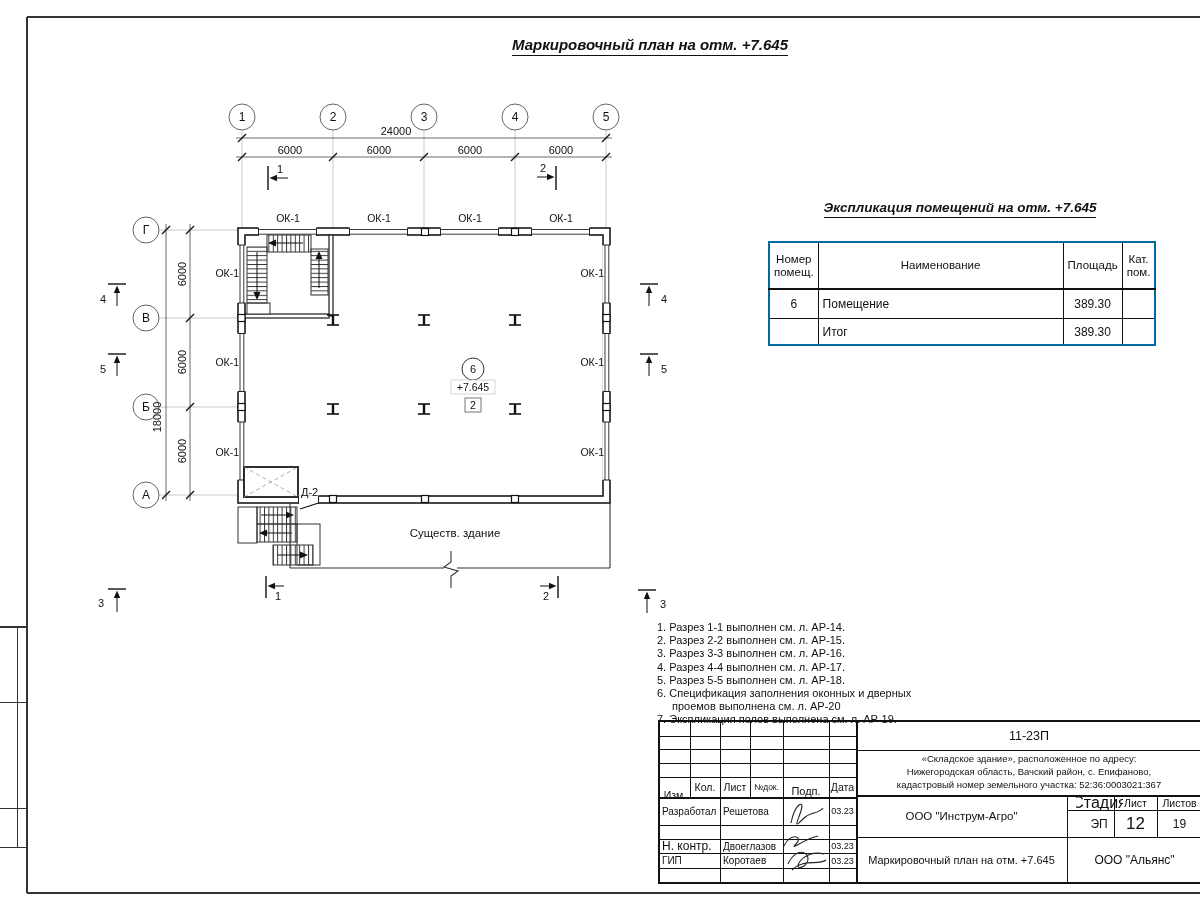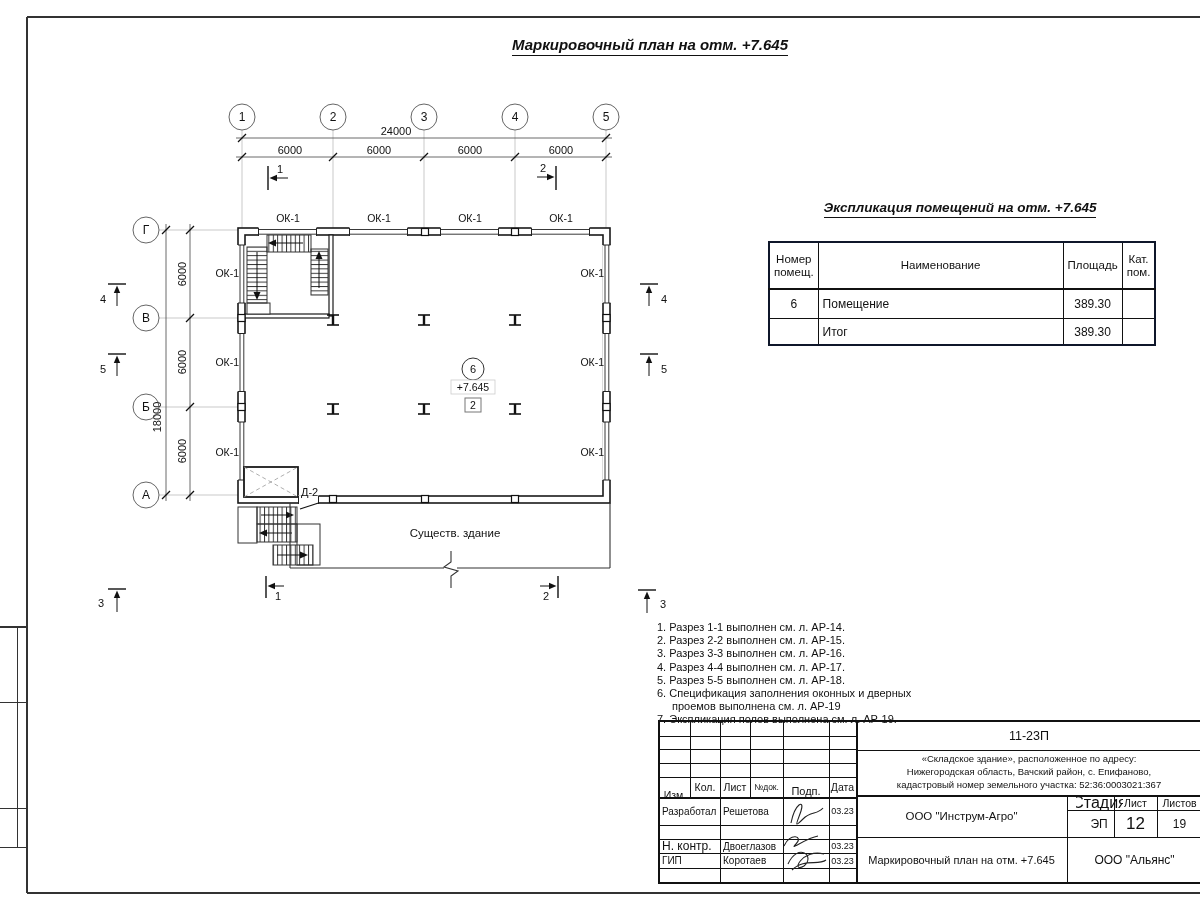--- a/index.html
+++ b/index.html
@@ -12,21 +12,21 @@
   .sheet-title{left:440px;top:36px;width:420px;text-align:center;}
   .sheet-title span{display:inline-block;font-size:15px;font-style:italic;font-weight:bold;
     border-bottom:1.4px solid #111;padding-bottom:2px;}
   
   .expl-title{left:790px;top:198px;width:340px;text-align:center;}
   .expl-title span{display:inline-block;font-size:13.5px;font-style:italic;font-weight:bold;
     border-bottom:1.4px solid #111;padding-bottom:2px;}
   table.expl{left:768px;top:241px;position:absolute;border-collapse:collapse;table-layout:fixed;}
   table.expl td,table.expl th{border:1px solid #111;font-weight:normal;padding:0 4px;
     font-size:12px;overflow:hidden;}
-  table.expl{border:2px solid #0f172a;}
+  table.expl{border:2px solid #0369a1;}
   table.expl tr.hdr td{text-align:center;vertical-align:middle;border-bottom:2px solid #111;
     height:45px;line-height:13px;font-size:11.5px;}
   table.expl tr.r1 td{height:28px;}
   table.expl tr.r2 td{height:25px;}
   .ct{text-align:center;}
   
   .notes{left:657px;top:621px;width:278px;font-size:11px;line-height:13.2px;}
   .notes div{padding-left:15px;text-indent:-15px;}
   
   .stamp{left:658px;top:720px;width:542px;height:164px;border:2px solid #111;border-right:none;}
@@ -414,21 +414,21 @@
   </tr>
 </tbody>
   </table>
 
 <div class="abs notes">
   <div>1. Разрез 1-1 выполнен см. л. АР-14.</div>
   <div>2. Разрез 2-2 выполнен см. л. АР-15.</div>
   <div>3. Разрез 3-3 выполнен см. л. АР-16.</div>
   <div>4. Разрез 4-4 выполнен см. л. АР-17.</div>
   <div>5. Разрез 5-5 выполнен см. л. АР-18.</div>
-  <div>6. Спецификация заполнения оконных и дверных проемов выполнена см. л. АР-19</div>
+  <div>6. Спецификация заполнения оконных и дверных проемов выполнена см. л. АР-20</div>
   <div>7. Экспликация полов выполнена см. л. АР-19.</div>
 </div>
 
 <div class="abs stamp">
 
   <div class="vl" style="left:30px;top:0;height:75px;"></div>
   <div class="vl" style="left:60px;top:0;height:160px;"></div>
   <div class="vl" style="left:90px;top:0;height:75px;"></div>
   <div class="vl" style="left:123px;top:0;height:160px;"></div>
   <div class="vl" style="left:169px;top:0;height:160px;"></div>

